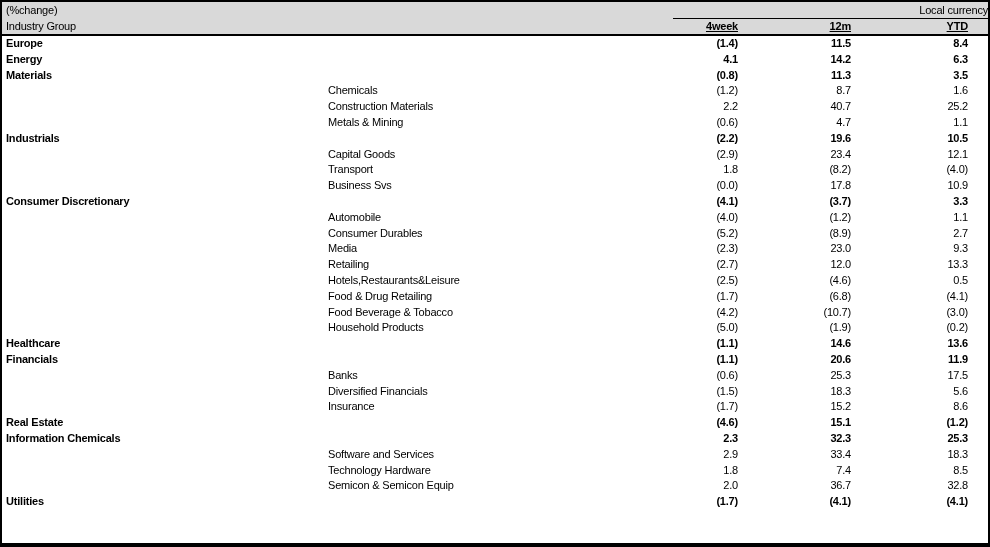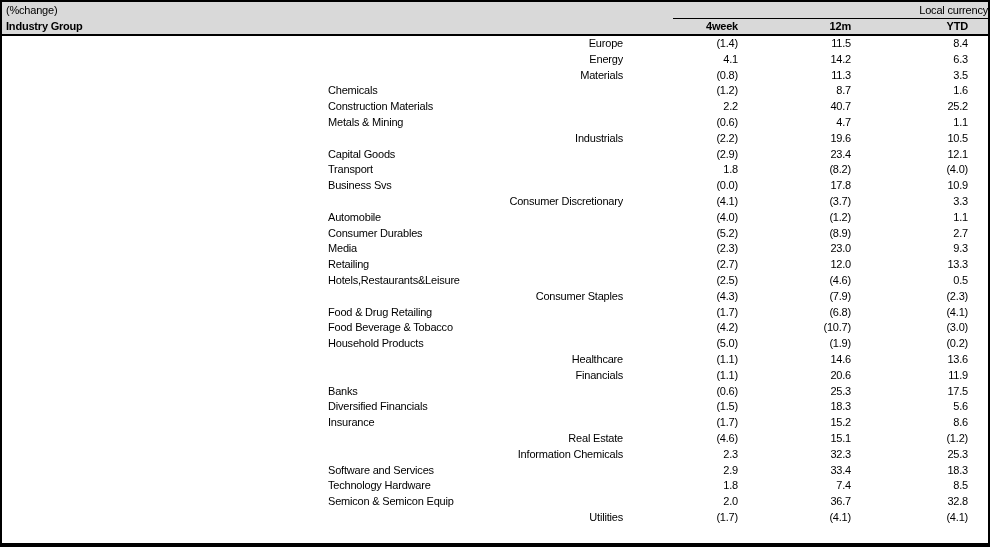--- a/index.html
+++ b/index.html
@@ -38,34 +38,34 @@
   thead tr.hrow2 td { height: 16px; }
   thead tr.hrow2 td { border-bottom: 2px solid #000000; }
 
   td.pct-change { padding-left: 4px; font-weight: normal; font-size: 11px; }
   td.local-currency-cell { position: relative; text-align: right; font-weight: normal; }
   td.local-currency-cell .underline {
     position: absolute;
     left: 50px; right: 0; bottom: 0;
     border-bottom: 1.5px solid #000000;
   }
-  td.industry-group { padding-left: 4px; font-weight: bold; }
-  thead td.num { font-weight: bold; }
+  td.industry-group { padding-left: 4px; font-weight: normal; }
+  thead td.num { font-weight: bold; text-decoration: underline; }
 
   tbody td {
     height: 15.8px;
     line-height: 15.8px;
     white-space: nowrap;
     overflow: hidden;
   }
   tbody td.label { padding-left: 4px; }
   tbody tr.sub td.label { padding-left: 326px; }
   td.num { text-align: right; }
   td.num.v2 { padding-right: 20px; }
-  tbody tr.group td { font-weight: normal; text-align: right; }
+  tbody tr.group td { font-weight: bold; }
   tbody tr.sub td { font-weight: normal; }
 </style>
 </head>
 <body>
 
 <div class="sheet">
   <table>
     <colgroup>
       <col class="c-label">
       <col class="c-v0">
@@ -177,26 +177,20 @@
     <td class="num v0">(2.7)</td>
     <td class="num v1">12.0</td>
     <td class="num v2">13.3</td>
   </tr>
         <tr class="sub">
     <td class="label">Hotels,Restaurants&amp;Leisure</td>
     <td class="num v0">(2.5)</td>
     <td class="num v1">(4.6)</td>
     <td class="num v2">0.5</td>
   </tr>
-        <tr class="group">
-    <td class="label">Consumer Staples</td>
-    <td class="num v0">(4.3)</td>
-    <td class="num v1">(7.9)</td>
-    <td class="num v2">(2.3)</td>
-  </tr>
         <tr class="sub">
     <td class="label">Food &amp; Drug Retailing</td>
     <td class="num v0">(1.7)</td>
     <td class="num v1">(6.8)</td>
     <td class="num v2">(4.1)</td>
   </tr>
         <tr class="sub">
     <td class="label">Food Beverage &amp; Tobacco</td>
     <td class="num v0">(4.2)</td>
     <td class="num v1">(10.7)</td>

